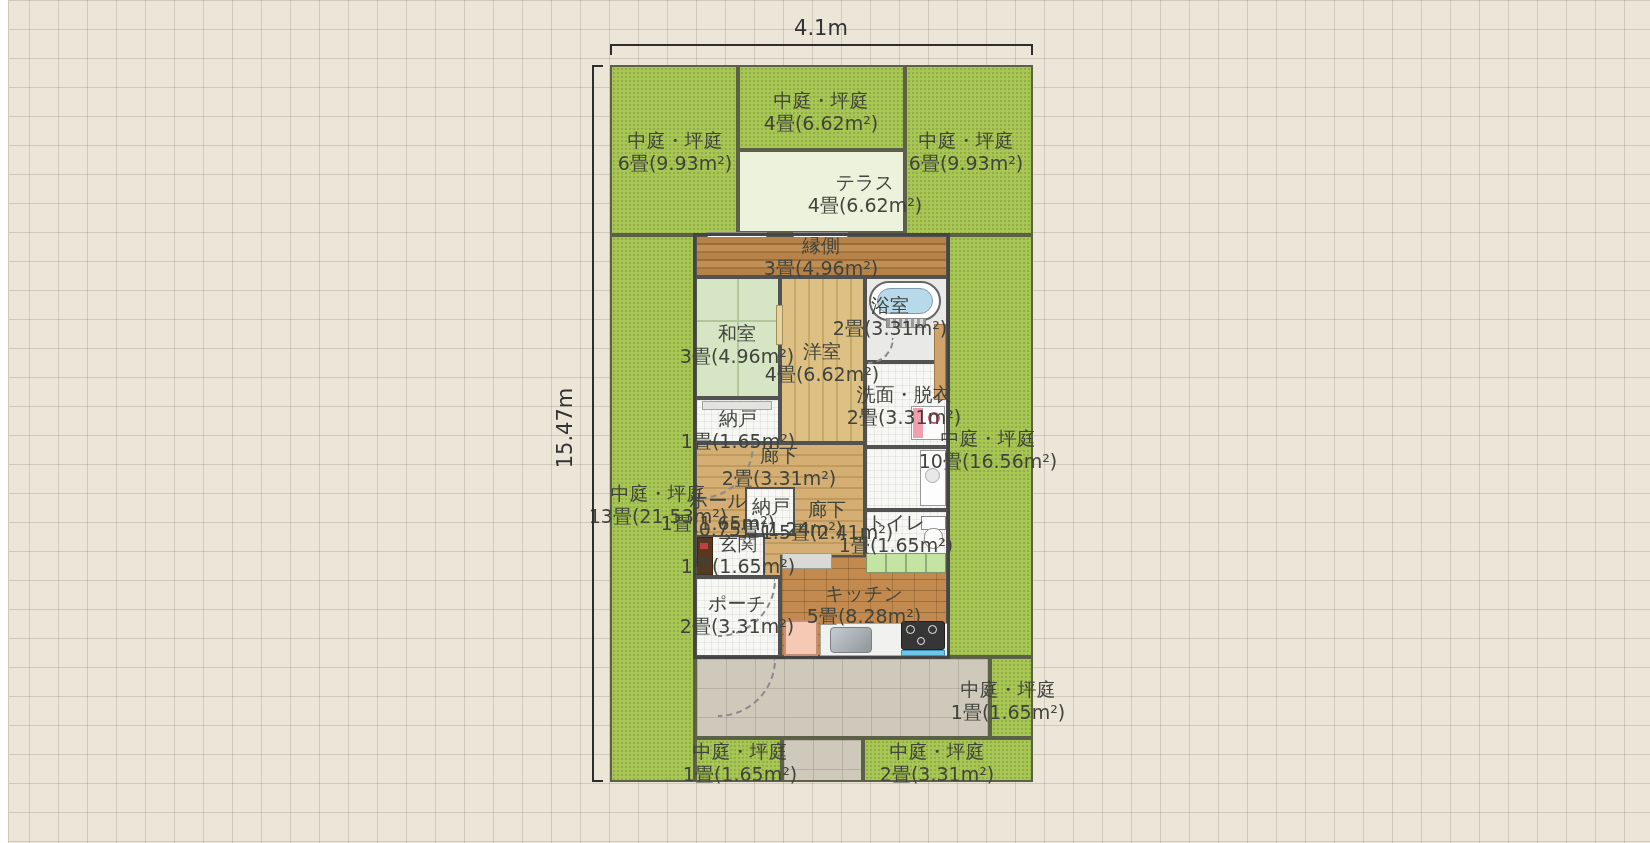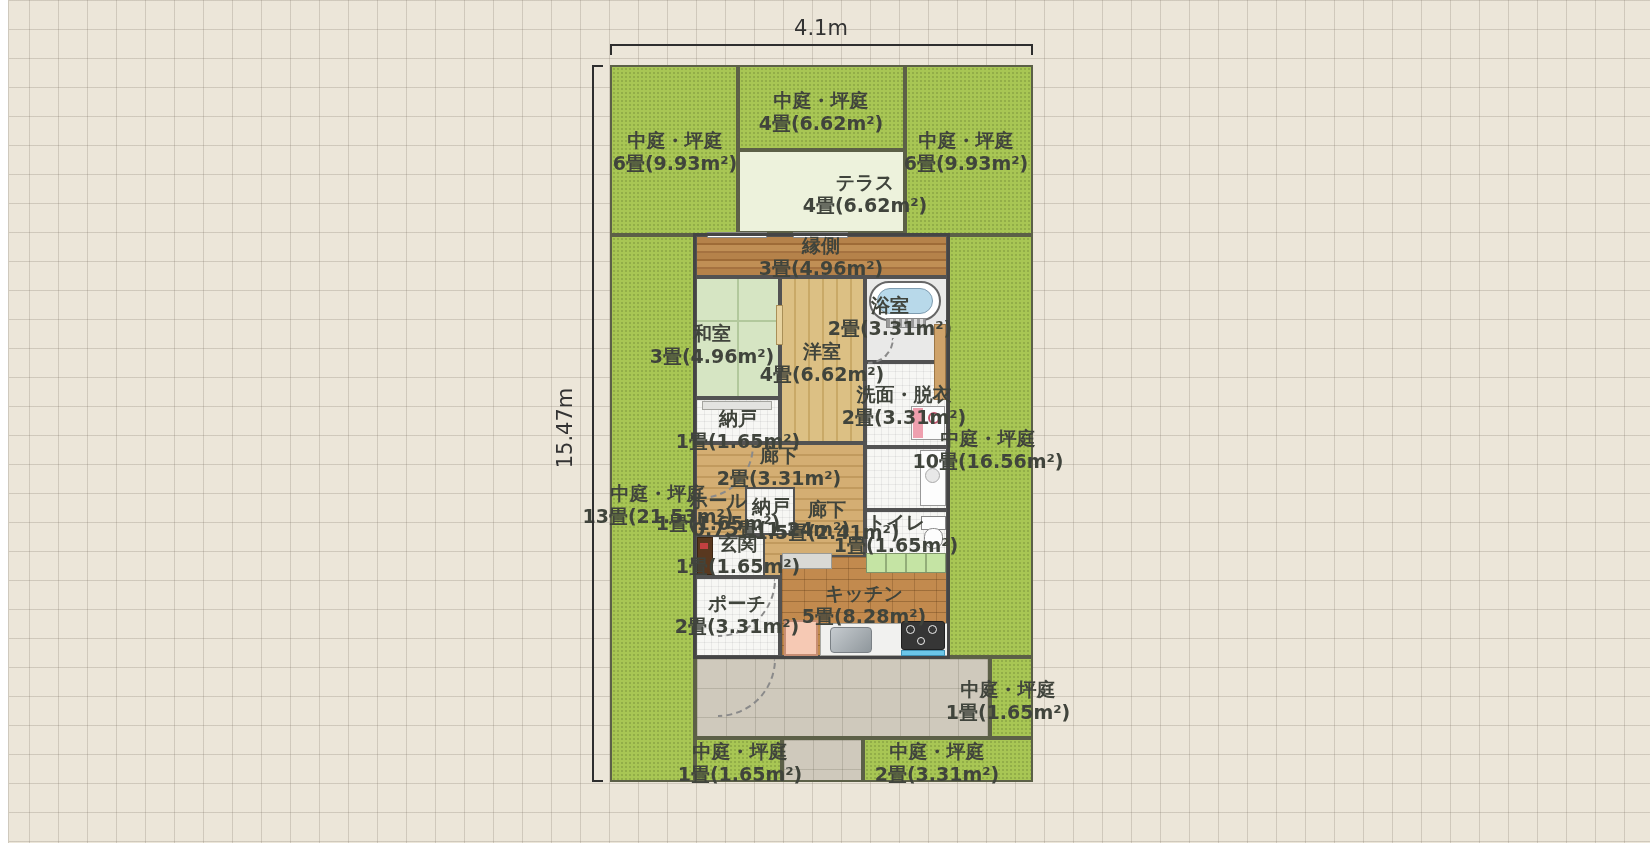--- a/index.html
+++ b/index.html
@@ -30,21 +30,21 @@
       linear-gradient(to right, rgba(0,0,0,.055) 1px, transparent 1px),
       linear-gradient(to bottom, rgba(0,0,0,.055) 1px, transparent 1px);
     background-size:7px 7px;}
   .bathfloor{background:#e9e9e8;}
   .brick{background-color:#c28a4e;
     background-image:
       linear-gradient(to bottom, rgba(90,55,20,.35) 1px, transparent 1px),
       linear-gradient(to right, rgba(90,55,20,.25) 1px, transparent 1px);
     background-size:22px 11px;}
   .lbl{position:absolute;transform:translate(-50%,-50%);text-align:center;white-space:nowrap;
-    font-size:19px;line-height:23px;color:#40443c;z-index:30;pointer-events:none;font-weight:bold;}
+    font-size:19px;line-height:23px;color:#40443c;z-index:30;pointer-events:none;}
   .dimline{position:absolute;background:#2e2e2e;z-index:40;}
   .dimtext{position:absolute;transform:translate(-50%,-50%);font-size:21px;color:#333;z-index:40;white-space:nowrap;}
   .dimtext.vert{transform:translate(-50%,-50%) rotate(-90deg);}
   .fixture{position:absolute;box-sizing:border-box;z-index:6;}
   .arc{position:absolute;box-sizing:border-box;z-index:7;
     border-bottom:2px dashed #8a8a8a;border-right:2px dashed #8a8a8a;
     border-bottom-right-radius:100% 100%;}
   .housewall{position:absolute;box-sizing:border-box;border:3px solid #454545;z-index:20;pointer-events:none;}
   .seam-v{position:absolute;width:2px;background:#b2c89c;z-index:5;}
   .seam-h{position:absolute;height:2px;background:#b2c89c;z-index:5;}
@@ -159,21 +159,21 @@
     <div>1畳(1.65m²)</div>
   </div>
   <div class="lbl" style="left:937px;top:763px;">
     <div>中庭・坪庭</div>
     <div>2畳(3.31m²)</div>
   </div>
   <div class="lbl" style="left:821px;top:257px;">
     <div>縁側</div>
     <div>3畳(4.96m²)</div>
   </div>
-  <div class="lbl" style="left:712px;top:345px;">
+  <div class="lbl" style="left:737px;top:345px;">
     <div>和室</div>
     <div>3畳(4.96m²)</div>
   </div>
   <div class="lbl" style="left:822px;top:363px;">
     <div>洋室</div>
     <div>4畳(6.62m²)</div>
   </div>
   <div class="lbl" style="left:890px;top:317px;">
     <div>浴室</div>
     <div>2畳(3.31m²)</div>

